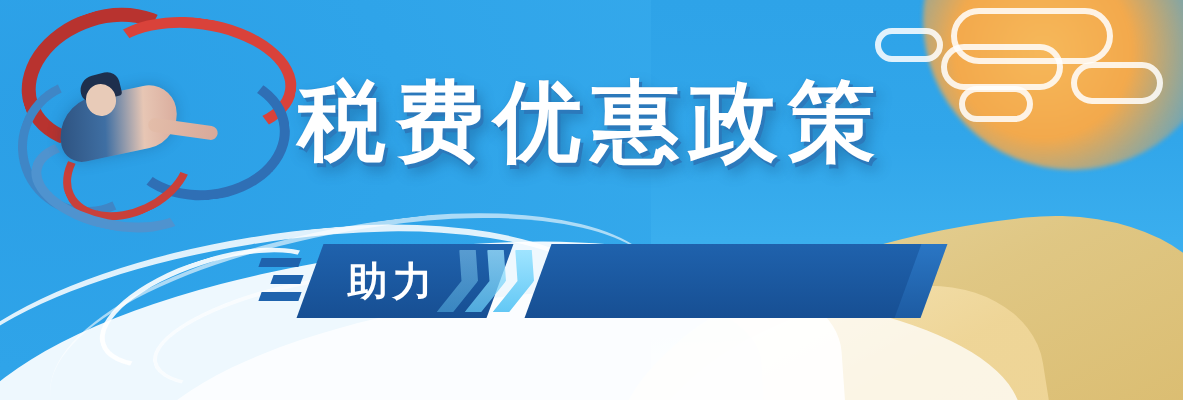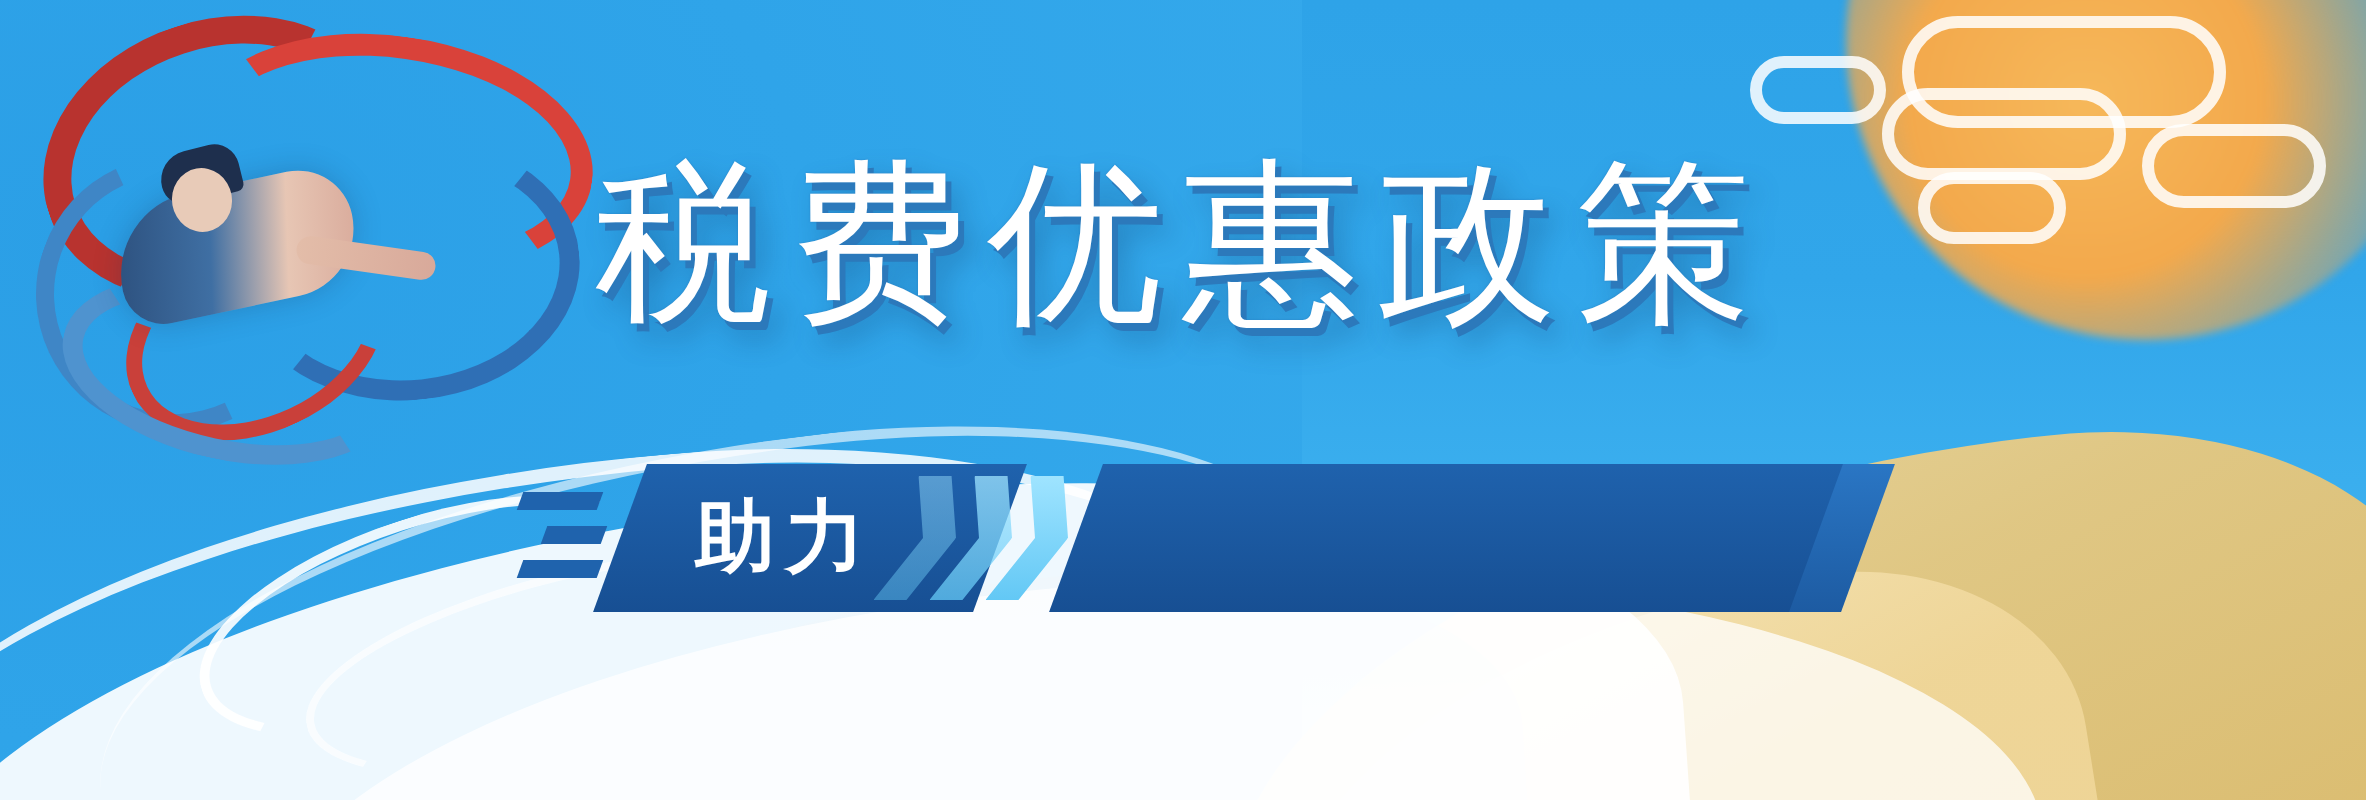--- a/index.html
+++ b/index.html
@@ -237,21 +237,21 @@
     position: absolute;
     left: 0; top: 0;
     width: 100%; height: 100%;
   }
   .headline {
     position: absolute;
     left: 0; right: 0;
     top: 78px;
     text-align: center;
     font-family: "DejaVu Sans", "Liberation Sans", sans-serif;
-    font-weight: 400;
+    font-weight: 700;
     font-size: 88px;
     letter-spacing: 10px;
     line-height: 1;
     color: #ffffff;
     text-shadow:
       0 0 1px #2d7fc0,
       3px 4px 0 #2c79bb,
       6px 8px 14px rgba(18,70,120,0.45);
   }
 
@@ -259,21 +259,21 @@
   .sub-banner {
     position: absolute;
     left: 0; right: 0;
     top: 232px;
     height: 74px;
   }
   .sub-wrap {
     position: relative;
     width: 680px;
     height: 54px;
-    margin: 0 auto;
+    margin: 12px auto;
   }
   .bar-mark {
     position: absolute;
     left: 8px;
     width: 40px;
     height: 9px;
     background: #1f63ad;
     transform: skewX(-20deg);
   }
   .bar-mark.m1 { top: 14px; }

